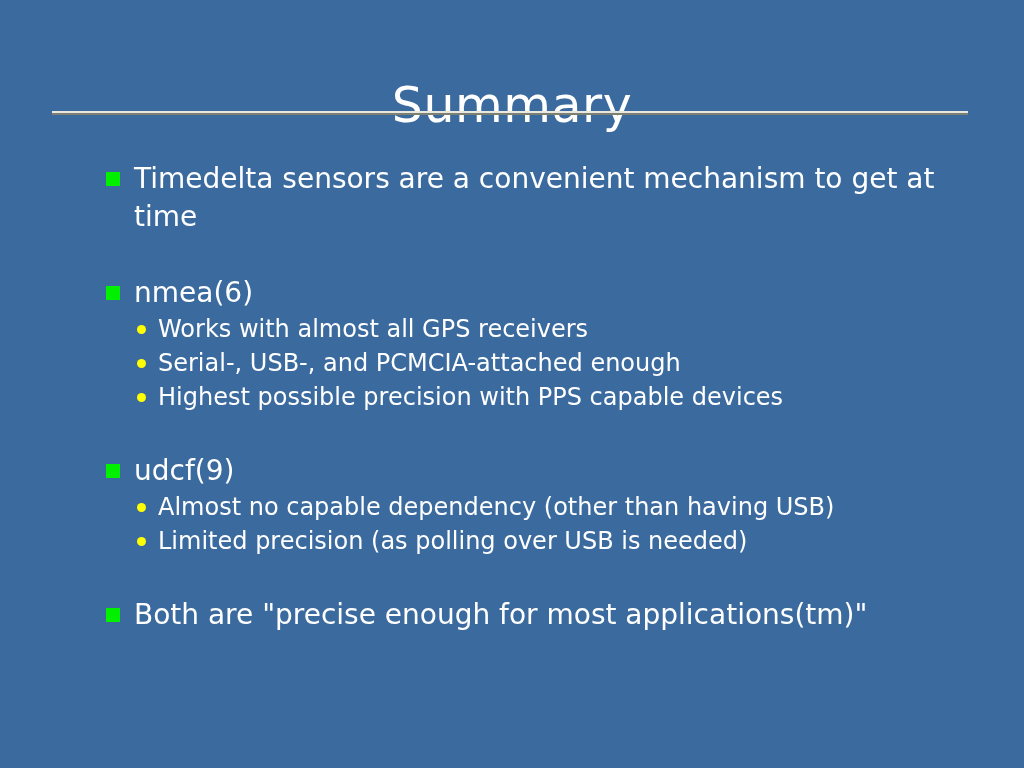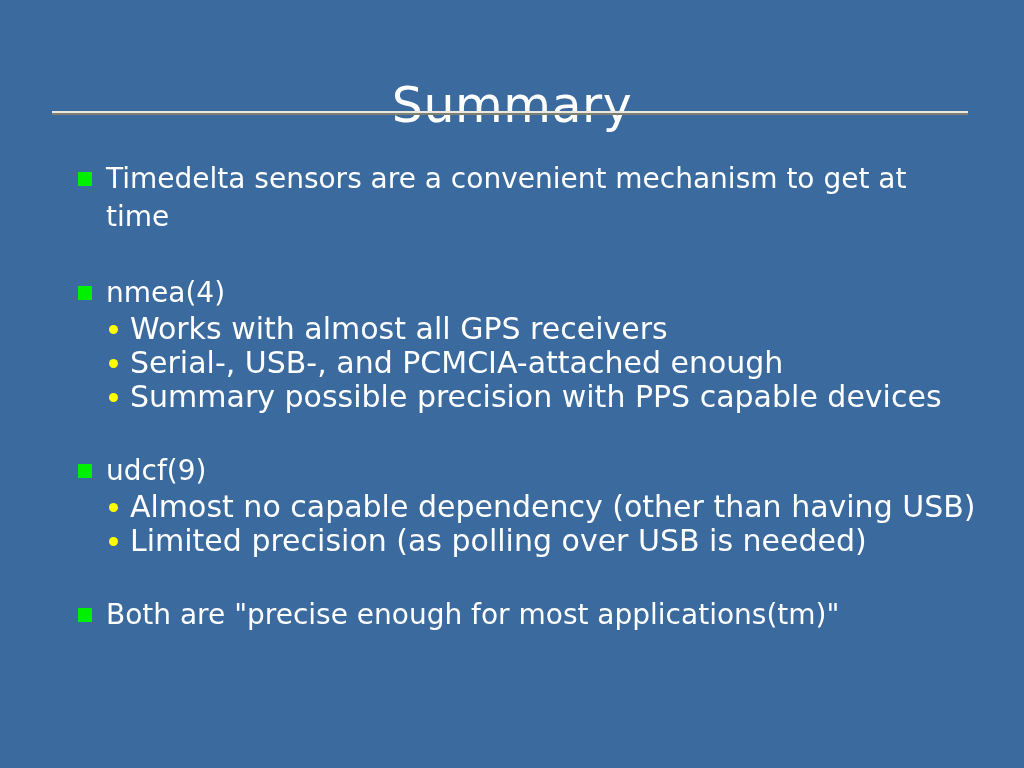--- a/index.html
+++ b/index.html
@@ -69,20 +69,21 @@
   
   .body-area {
     position: absolute;
     left: 0;
     top: 160px;
     width: 1024px;
   }
 
   .block {
     position: relative;
+    padding-left: 28px;
   }
 
   
   .l1 {
     position: relative;
     padding-left: 106px;
     color: #ffffff;
     font-size: 28px;
     line-height: 38px;
     min-height: 38px;
@@ -99,21 +100,21 @@
   .l1 .l1-text {
     display: block;
     max-width: 836px;
   }
 
   
   .l2 {
     position: relative;
     padding-left: 130px;
     color: #ffffff;
-    font-size: 30px;
+    font-size: 24px;
     line-height: 34px;
     min-height: 34px;
     font-family: "DejaVu Sans", sans-serif;
   }
   .l2 .marker-dot {
     position: absolute;
     left: 109px;
     top: 13px;
     width: 9px;
     height: 9px;
@@ -147,33 +148,33 @@
         <span class="marker-square"></span>
         <span class="l1-text">Timedelta sensors are a convenient mechanism to get at time</span>
       </div>
     </div>
 
     <div class="gap-large"></div>
 
     <div class="block">
       <div class="l1">
         <span class="marker-square"></span>
-        <span class="l1-text">nmea(4)</span>
+        <span class="l1-text">nmea(6)</span>
       </div>
       <div class="l2">
         <span class="marker-dot"></span>
         <span class="l2-text">Works with almost all GPS receivers</span>
       </div>
       <div class="l2">
         <span class="marker-dot"></span>
         <span class="l2-text">Serial-, USB-, and PCMCIA-attached enough</span>
       </div>
       <div class="l2">
         <span class="marker-dot"></span>
-        <span class="l2-text">Summary possible precision with PPS capable devices</span>
+        <span class="l2-text">Highest possible precision with PPS capable devices</span>
       </div>
     </div>
 
     <div class="gap-large"></div>
 
     <div class="block">
       <div class="l1">
         <span class="marker-square"></span>
         <span class="l1-text">udcf(9)</span>
       </div>

